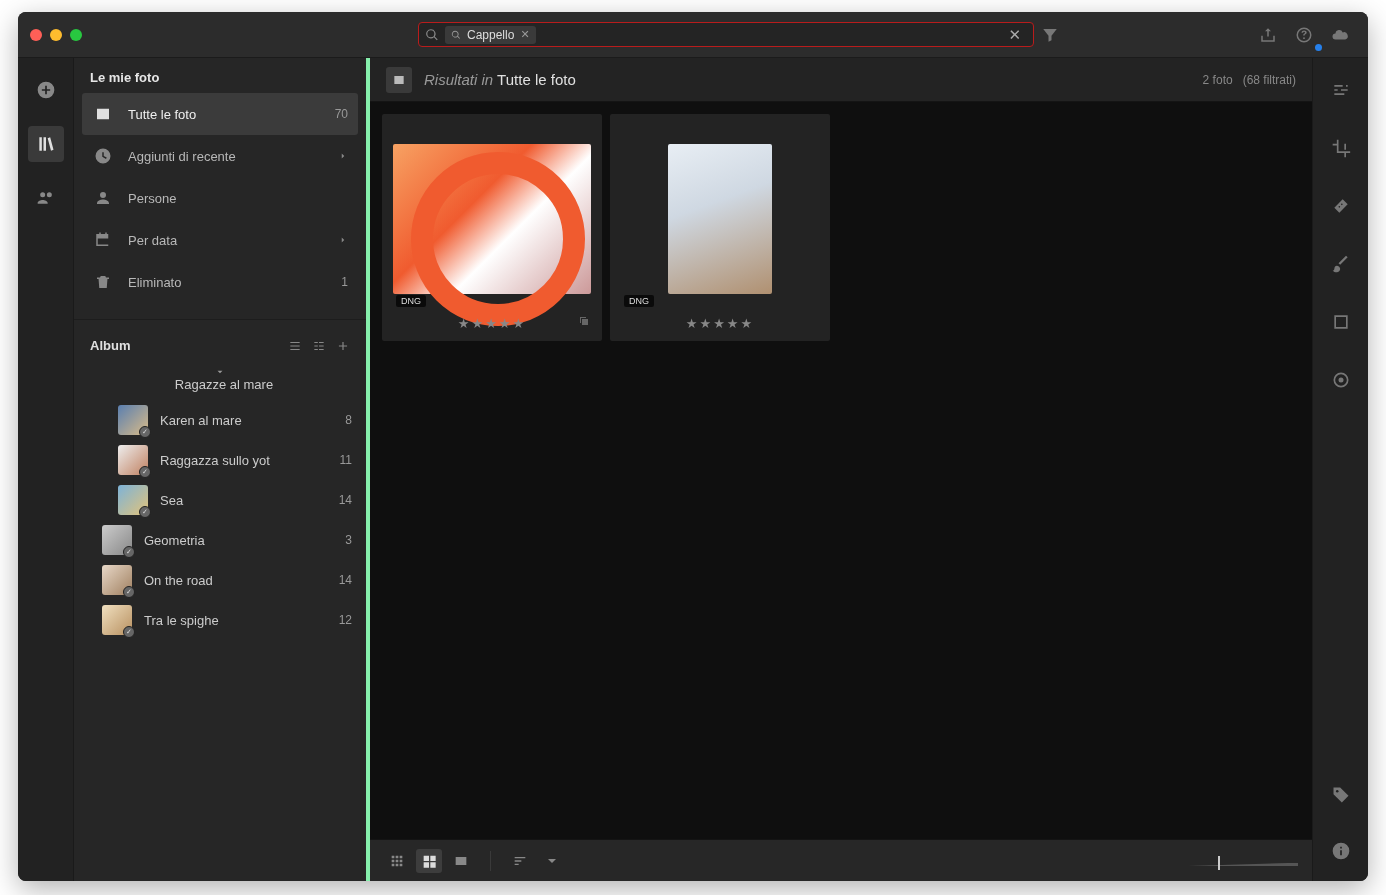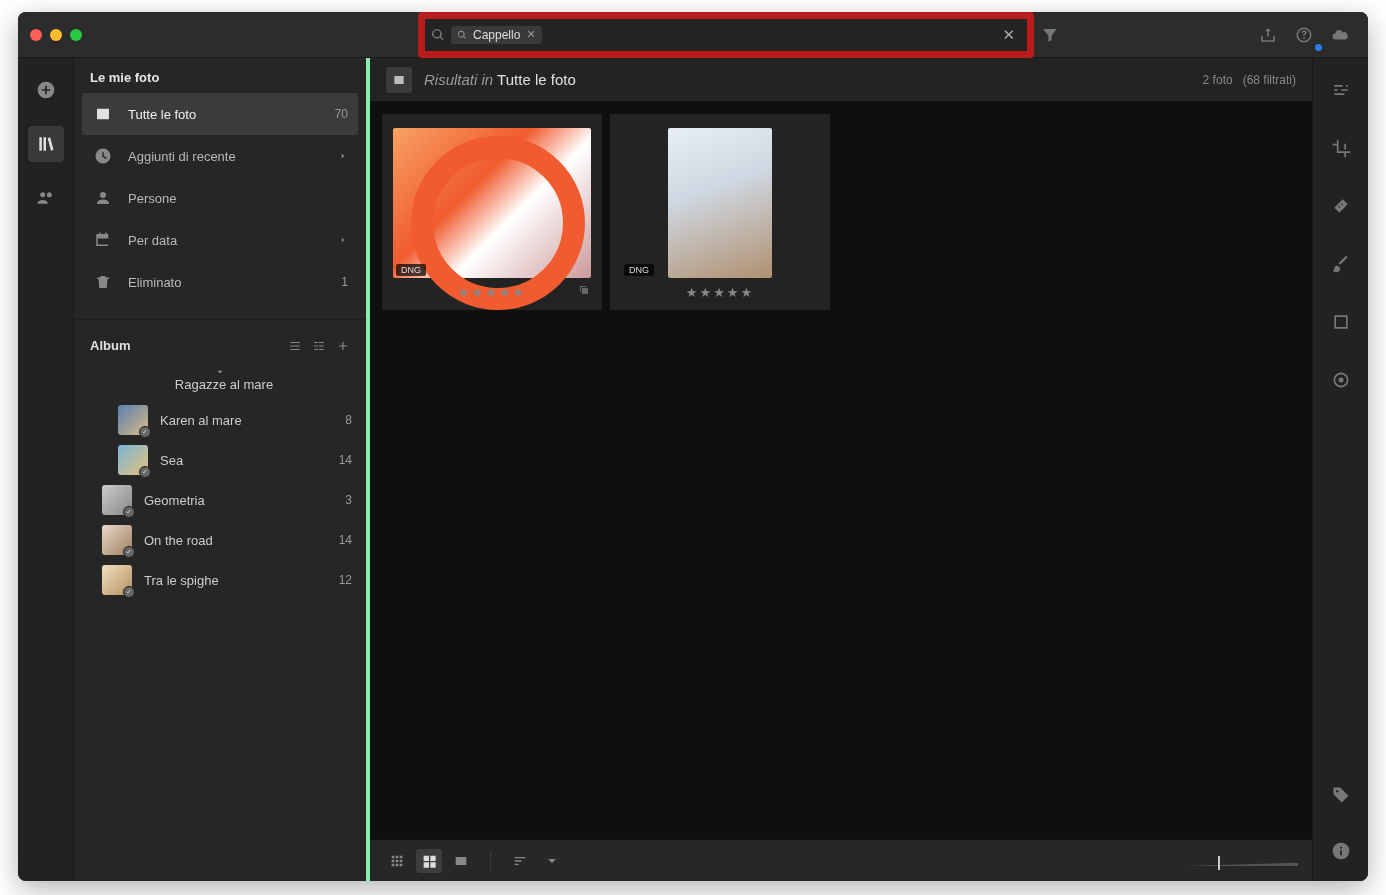--- a/index.html
+++ b/index.html
@@ -29,23 +29,23 @@
   border-bottom: 1px solid #1b1b1b;
 }
 .traffic { display: flex; gap: 8px; margin-right: 16px; }
 .traffic .dot { width: 12px; height: 12px; border-radius: 50%; }
 .dot.red { background: #ff5f57; }
 .dot.yellow { background: #febc2e; }
 .dot.green { background: #28c840; }
 .searchbox {
   display: flex; align-items: center;
   background: #242424;
-  border: 7px solid #b91c1c;
+  border: 1px solid #b91c1c;
   border-radius: 4px;
-  height: 46px;
+  height: 25px;
   width: 616px;
   margin-left: 320px;
   padding: 0 6px;
 }
 .search-icon { width: 14px; height: 14px; fill: #888; margin-right: 6px; }
 .pill {
   display: inline-flex; align-items: center;
   background: #3a3a3a; border-radius: 3px;
   padding: 2px 6px; font-size: 12px; color: #ddd;
   gap: 6px;
@@ -130,21 +130,21 @@
   width: 26px; height: 26px; background: #3a3a3a; border-radius: 3px;
   display: flex; align-items: center; justify-content: center; margin-right: 12px;
 }
 .main-header .pico svg { width: 14px; height: 14px; fill: #bbb; }
 .main-header .htxt { color: #aaa; font-size: 15px; }
 .main-header .htxt em { font-style: italic; color: #999; }
 .main-header .hbold { color: #e0e0e0; }
 .main-header .meta { margin-left: auto; color: #888; font-size: 12px; }
 .grid { flex: 1; background: #0f0f0f; padding: 12px; display: flex; gap: 8px; align-content: flex-start; flex-wrap: wrap; overflow: auto; }
 .card {
-  width: 220px; height: 196px; background: #232323; border-radius: 2px;
+  width: 220px; height: 227px; background: #232323; border-radius: 2px;
   display: flex; flex-direction: column; padding: 12px 10px 6px; position: relative;
 }
 .thumb {
   flex: 1; display: flex; align-items: center; justify-content: center; position: relative;
 }
 .ph { position: relative; }
 .ph1 { width: 198px; height: 150px; background: linear-gradient(135deg,#f7a263 0%,#f05b2f 40%,#fff 60%,#c99 100%); border-radius: 2px; }
 .ph1::before {
   content:""; position:absolute; left:18px; top:8px; width:130px; height:130px;
   border: 22px solid #f05b2f; border-radius: 50%;
@@ -335,20 +335,27 @@
 
       <div class="album-list">
         <div class="album-item child">
           <div class="album-thumb">
               <span class="sync"></span>
             </div>
           <span>Karen al mare</span>
           <span class="cnt">8</span>
         </div>
         <div class="album-item child">
+          <div class="album-thumb" style="background:linear-gradient(135deg,#eee,#c08060)">
+              <span class="sync"></span>
+            </div>
+          <span>Raggazza sullo yot</span>
+          <span class="cnt">11</span>
+        </div>
+        <div class="album-item child">
           <div class="album-thumb" style="background:linear-gradient(135deg,#7db3d8,#e2c37a)">
               <span class="sync"></span>
             </div>
           <span>Sea</span>
           <span class="cnt">14</span>
         </div>
 
         <div class="album-item">
           <div class="album-thumb" style="background:linear-gradient(135deg,#ccc,#888)">
               <span class="sync"></span>

